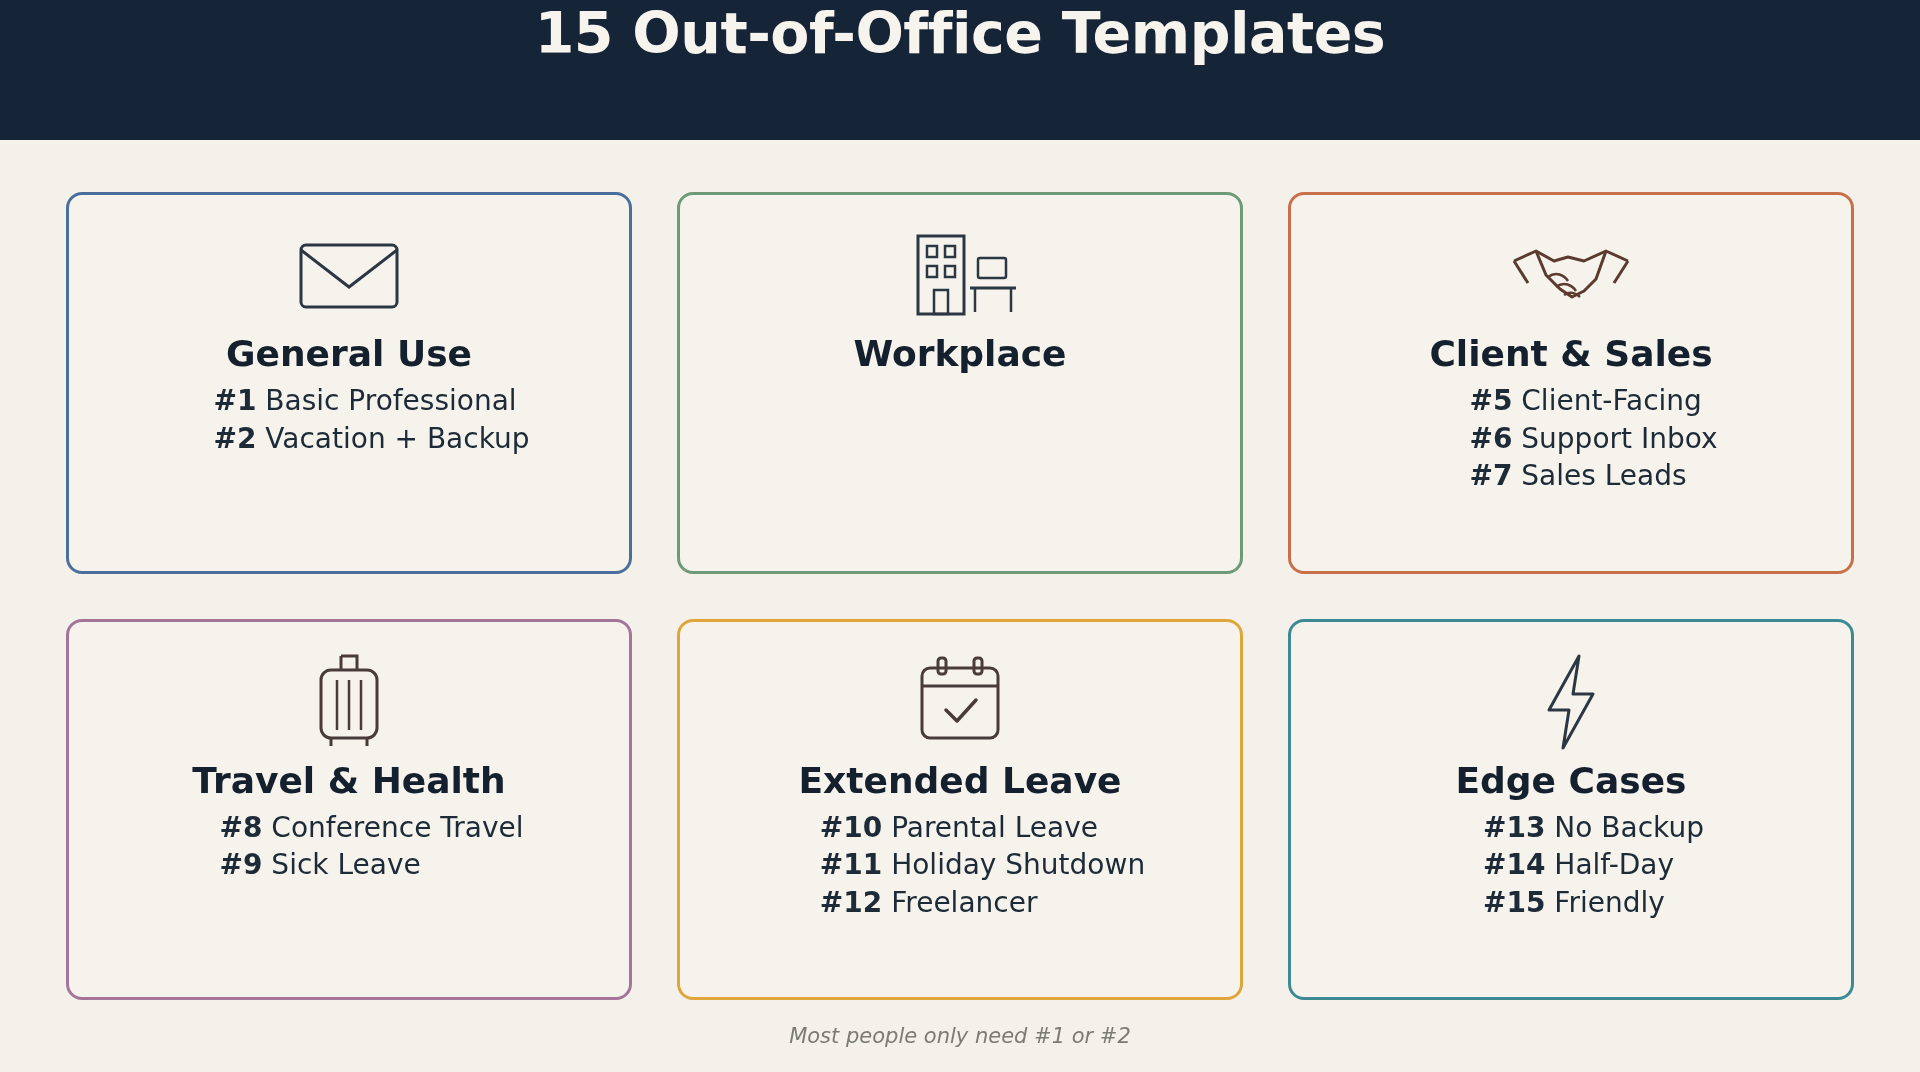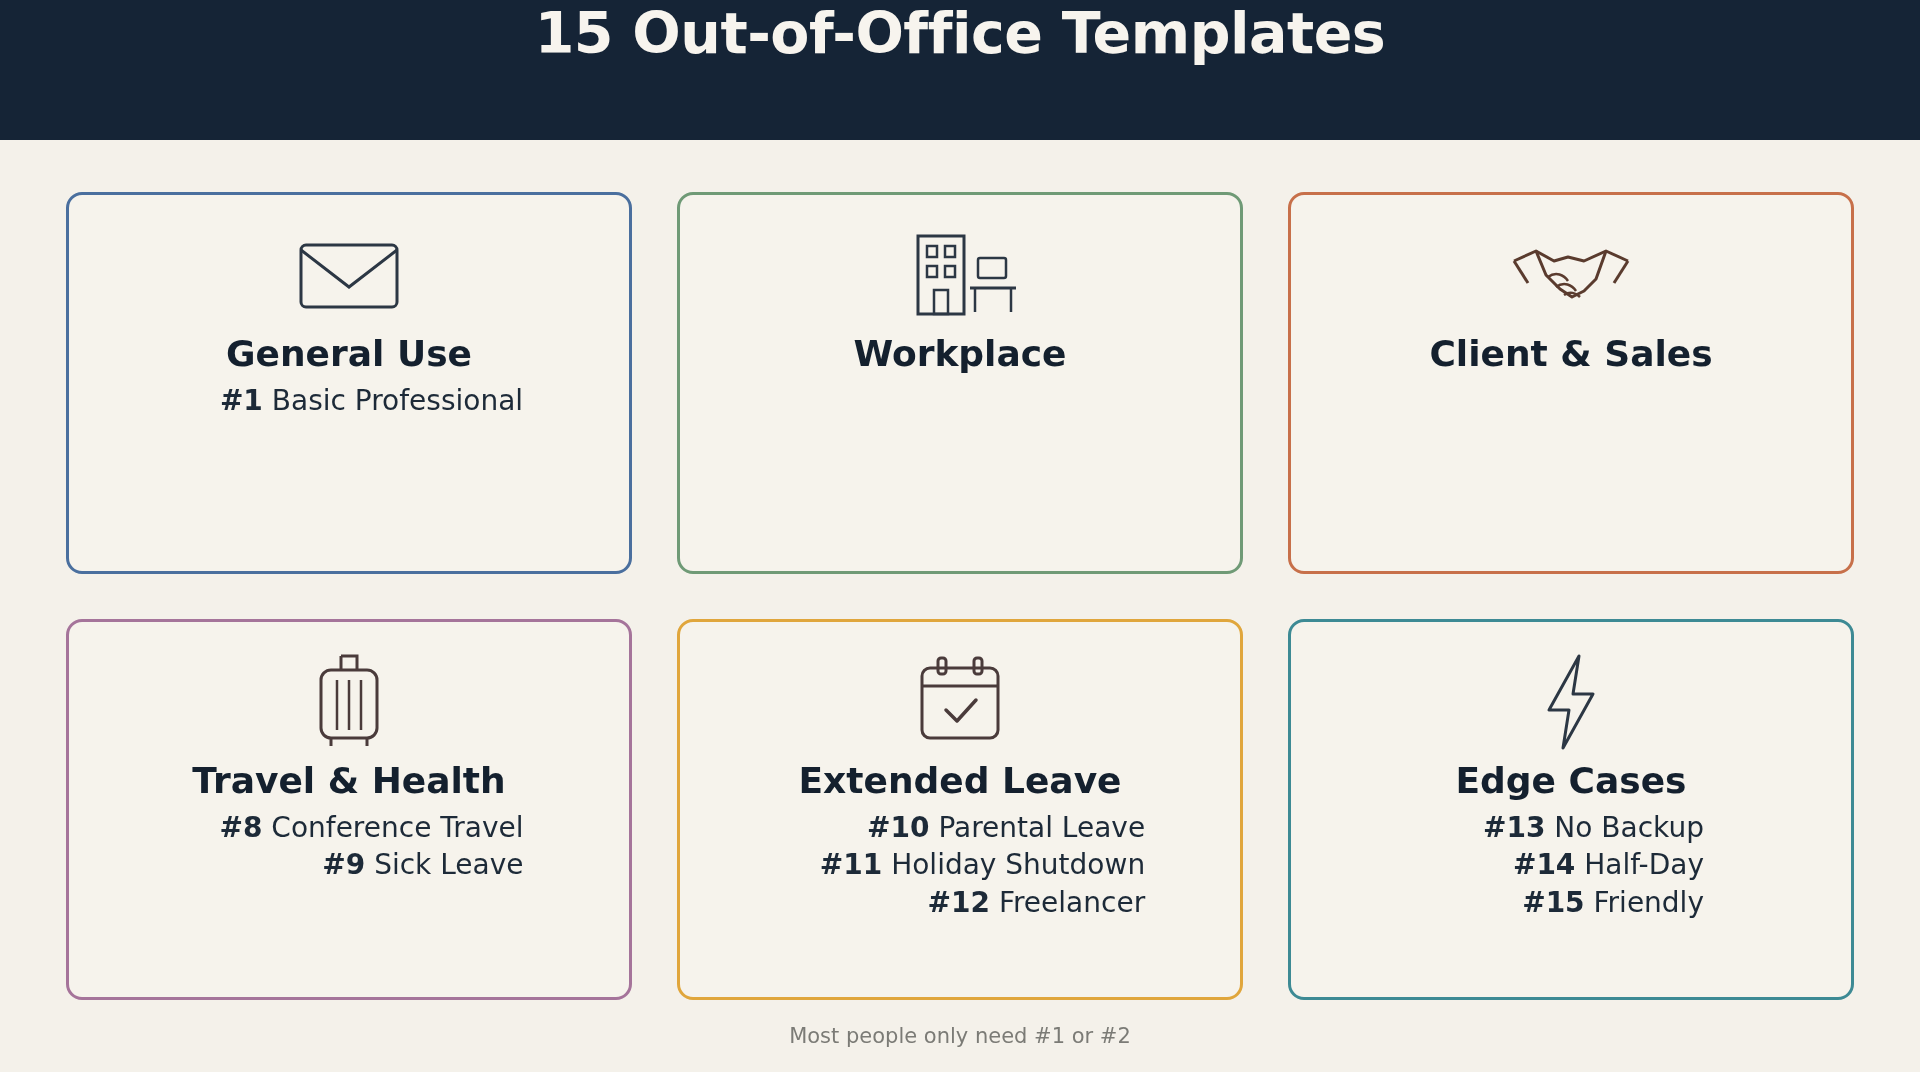--- a/index.html
+++ b/index.html
@@ -68,21 +68,21 @@
     font-size: 36px;
     font-weight: bold;
     color: #14202e;
     margin-bottom: 10px;
     font-family: "DejaVu Sans", sans-serif;
     text-align: center;
   }
   .card-items {
     display: flex;
     flex-direction: column;
-    align-items: flex-end;
+    align-items: flex-start;
     gap: 4px;
     margin-left: 45px;
   }
   .card-item {
     font-size: 28px;
     color: #1d2a38;
     line-height: 1.2;
     text-align: center;
     font-family: "DejaVu Sans", sans-serif;
   }
@@ -91,20 +91,21 @@
   }
   .footer {
     flex: 0 0 auto;
     height: 72px;
     display: flex;
     align-items: center;
     justify-content: center;
   }
   .footer-note {
     font-size: 21px;
+    font-style: italic;
     color: #7b7b76;
     font-family: "DejaVu Sans", sans-serif;
   }
   svg { display: block; }
 </style>
 </head>
 <body>
 
 <div class="page">
 
@@ -119,20 +120,24 @@
         <svg width="104" height="80" viewBox="0 0 104 80">
           <rect x="4" y="10" width="96" height="62" rx="5" fill="none" stroke="#2c3744" stroke-width="3"></rect>
           <path d="M4 15 L52 52 L100 15" fill="none" stroke="#2c3744" stroke-width="3"></path>
         </svg>
       </div>
       <div class="card-title">General Use</div>
       <div class="card-items">
         <div class="card-item">
           <span class="num">#1</span>
           <span>Basic Professional</span>
+        </div>
+        <div class="card-item">
+          <span class="num">#2</span>
+          <span>Vacation + Backup</span>
         </div>
       </div>
     </div>
 
     <div class="card" style="border-color:#6f9a76">
       <div class="card-icon">
         <svg width="120" height="86" viewBox="0 0 120 86">
           <rect x="18" y="4" width="46" height="78" fill="none" stroke="#2c3744" stroke-width="3"></rect>
           <rect x="27" y="14" width="10" height="11" fill="none" stroke="#2c3744" stroke-width="2.5"></rect>
           <rect x="45" y="14" width="10" height="11" fill="none" stroke="#2c3744" stroke-width="2.5"></rect>
@@ -154,20 +159,34 @@
           <path d="M8 26 L30 16 L48 26 L62 22 L78 26 L100 16 L122 26" fill="none" stroke="#5a3b2e" stroke-width="3" stroke-linejoin="round"></path>
           <path d="M30 16 L40 40 L54 54 L66 62 L78 56 L90 44 L100 16" fill="none" stroke="#5a3b2e" stroke-width="3" stroke-linejoin="round"></path>
           <path d="M42 42 C50 36 58 40 62 46" fill="none" stroke="#5a3b2e" stroke-width="2.5"></path>
           <path d="M50 52 C58 46 66 50 70 56" fill="none" stroke="#5a3b2e" stroke-width="2.5"></path>
           <path d="M58 60 C64 56 70 58 74 62" fill="none" stroke="#5a3b2e" stroke-width="2.5"></path>
           <path d="M8 26 L22 48" fill="none" stroke="#5a3b2e" stroke-width="3"></path>
           <path d="M122 26 L108 48" fill="none" stroke="#5a3b2e" stroke-width="3"></path>
         </svg>
       </div>
       <div class="card-title">Client &amp; Sales</div>
+      <div class="card-items">
+        <div class="card-item">
+          <span class="num">#5</span>
+          <span>Client-Facing</span>
+        </div>
+        <div class="card-item">
+          <span class="num">#6</span>
+          <span>Support Inbox</span>
+        </div>
+        <div class="card-item">
+          <span class="num">#7</span>
+          <span>Sales Leads</span>
+        </div>
+      </div>
     </div>
 
     <div class="card" style="border-color:#a5749a">
       <div class="card-icon">
         <svg width="96" height="104" viewBox="0 0 96 104">
           <path d="M40 6 h16 v14" fill="none" stroke="#4a3b3b" stroke-width="3"></path>
           <path d="M40 6 v14" fill="none" stroke="#4a3b3b" stroke-width="3"></path>
           <rect x="20" y="20" width="56" height="68" rx="10" fill="none" stroke="#4a3b3b" stroke-width="3"></rect>
           <line x1="36" y1="30" x2="36" y2="80" stroke="#4a3b3b" stroke-width="2.5"></line>
           <line x1="48" y1="30" x2="48" y2="80" stroke="#4a3b3b" stroke-width="2.5"></line>

